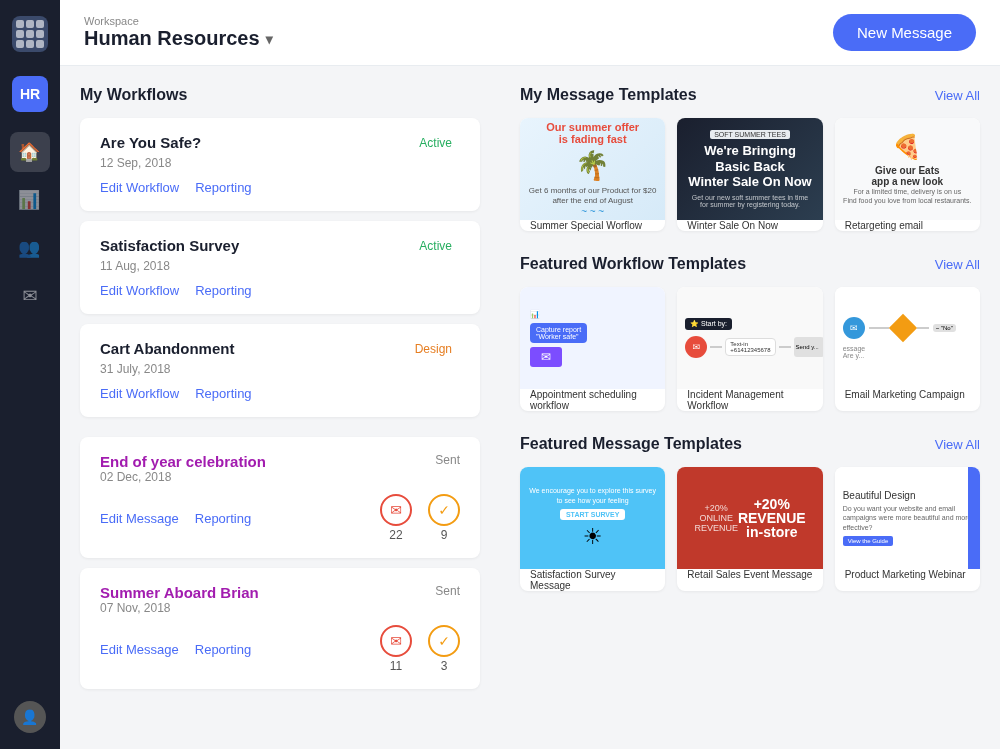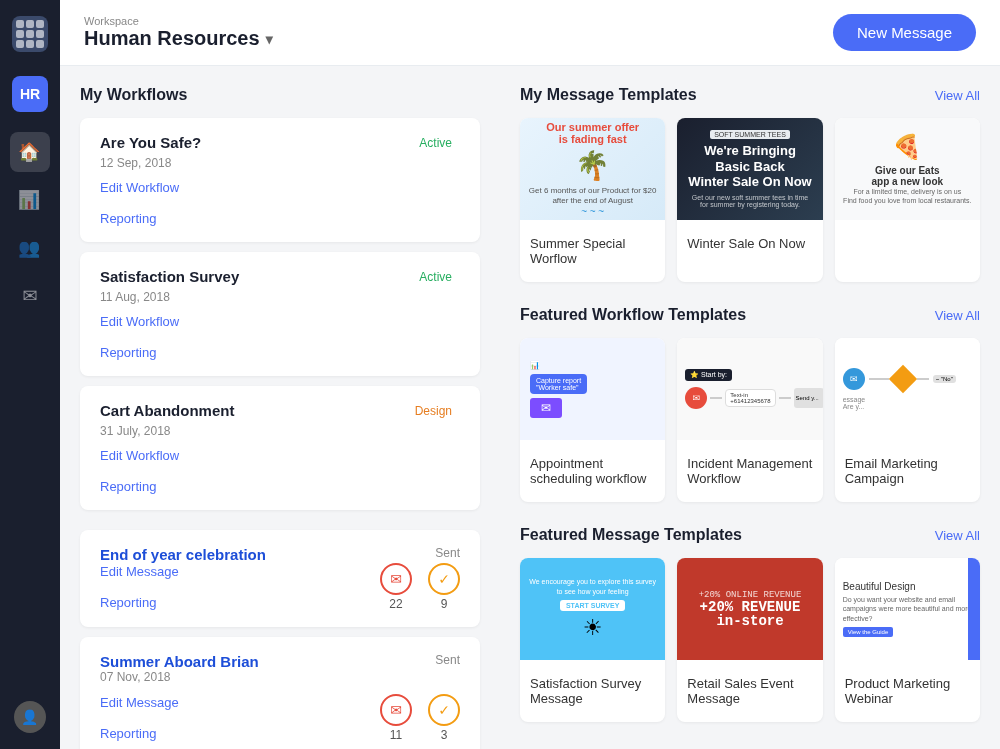--- a/index.html
+++ b/index.html
@@ -121,34 +121,34 @@
     .workflow-card-header { display: flex; align-items: flex-start; justify-content: space-between; margin-bottom: 4px; }
     .workflow-title { font-size: 15px; font-weight: 600; color: #1a1f2e; }
     .status-badge {
       font-size: 12px;
       padding: 2px 8px;
       border-radius: 10px;
     }
     .status-active { color: #27ae60; }
     .status-paused { color: #e67e22; }
     .workflow-date { font-size: 12px; color: #888; margin-bottom: 10px; }
-    .card-actions { display: flex; gap: 16px; flex-direction: column; }
+    .card-actions { display: flex; gap: 16px; }
     .card-link { font-size: 13px; color: #4a6cf7; cursor: pointer; text-decoration: none; }
 
     
     .messages-section { margin-top: 20px; }
     .message-card {
       background: white;
       border-radius: 8px;
       padding: 16px 20px;
       margin-bottom: 10px;
       box-shadow: 0 1px 3px rgba(0,0,0,0.06);
     }
     .message-card-header { display: flex; align-items: flex-start; justify-content: space-between; }
-    .message-title { font-size: 15px; font-weight: 600; color: #1d4ed8; }
+    .message-title { font-size: 15px; font-weight: 600; color: #a21caf; }
     .sent-label { font-size: 12px; color: #888; }
     .message-date { font-size: 12px; color: #888; margin-bottom: 10px; }
     .message-footer { display: flex; align-items: center; justify-content: space-between; }
     .message-stats { display: flex; gap: 16px; align-items: center; }
     .stat-item { display: flex; flex-direction: column; align-items: center; gap: 2px; }
     .stat-icon-wrap {
       width: 32px; height: 32px;
       border-radius: 50%;
       border: 2px solid;
       display: flex; align-items: center; justify-content: center;
@@ -172,22 +172,22 @@
       box-shadow: 0 1px 3px rgba(0,0,0,0.06);
       cursor: pointer;
     }
     .template-preview {
       height: 102px;
       display: flex; align-items: center; justify-content: center;
       overflow: hidden;
       position: relative;
     }
     .template-label {
-      padding: 16px 10px;
-      font-size: 13px;
+      padding: 0 10px;
+      font-size: 10px;
       font-weight: 500;
       color: #333;
     }
 
     
     .preview-summer {
       background: linear-gradient(135deg, #e8f4fd, #d6eaf8);
       flex-direction: column;
       font-size: 9px;
       color: #2980b9;
@@ -270,26 +270,25 @@
       justify-content: center;
       padding: 8px;
       text-align: center;
     }
     .survey-text { font-size: 7px; color: white; line-height: 1.3; margin-bottom: 4px; }
     .survey-btn { background: white; color: #4fc3f7; font-size: 7px; padding: 2px 6px; border-radius: 3px; font-weight: 600; }
     .sun-icon { font-size: 22px; margin-top: 4px; }
 
     .preview-retail {
       background: #c0392b;
-      flex-direction: column;
+      flex-direction: row;
       align-items: center;
       justify-content: center;
       padding: 20px;
       text-align: center;
-      font-family: Liberation Mono, monospace;
     }
     .retail-pct { font-size: 9px; color: rgba(255,255,255,0.8); }
     .retail-big { font-size: 14px; font-weight: 700; color: white; line-height: 1; }
 
     .preview-webinar {
       background: white;
       flex-direction: column;
       padding: 8px;
       align-items: flex-start;
     }
@@ -386,20 +385,21 @@
         </div>
       </div>
 
       <div class="messages-section">
 
         <div class="message-card">
           <div class="message-card-header">
             <span class="message-title">End of year celebration</span>
             <span class="sent-label">Sent</span>
           </div>
+          <div class="message-date">02 Dec, 2018</div>
           <div class="message-footer">
             <div class="card-actions">
               <a class="card-link">Edit Message</a>
               <a class="card-link">Reporting</a>
             </div>
             <div class="message-stats">
               <div class="stat-item">
                 <div class="stat-icon-wrap stat-icon-email">✉</div>
                 <span class="stat-number">22</span>
               </div>
@@ -464,20 +464,21 @@
             </div>
             <div class="template-label">Winter Sale On Now</div>
           </div>
 
           <div class="template-card">
             <div class="template-preview preview-retargeting">
               <div class="app-icon">🍕</div>
               <div class="retarget-title">Give our Eats<br>app a new look</div>
               <div class="retarget-sub">For a limited time, delivery is on us<br>Find food you love from local restaurants.</div>
             </div>
+            <div class="template-label">Retargeting email</div>
           </div>
         </div>
       </div>
 
       <div class="featured-section">
         <div class="section-header">
           <span class="section-title">Featured Workflow Templates</span>
           <a class="view-all-link">View All</a>
         </div>
         <div class="templates-grid">

